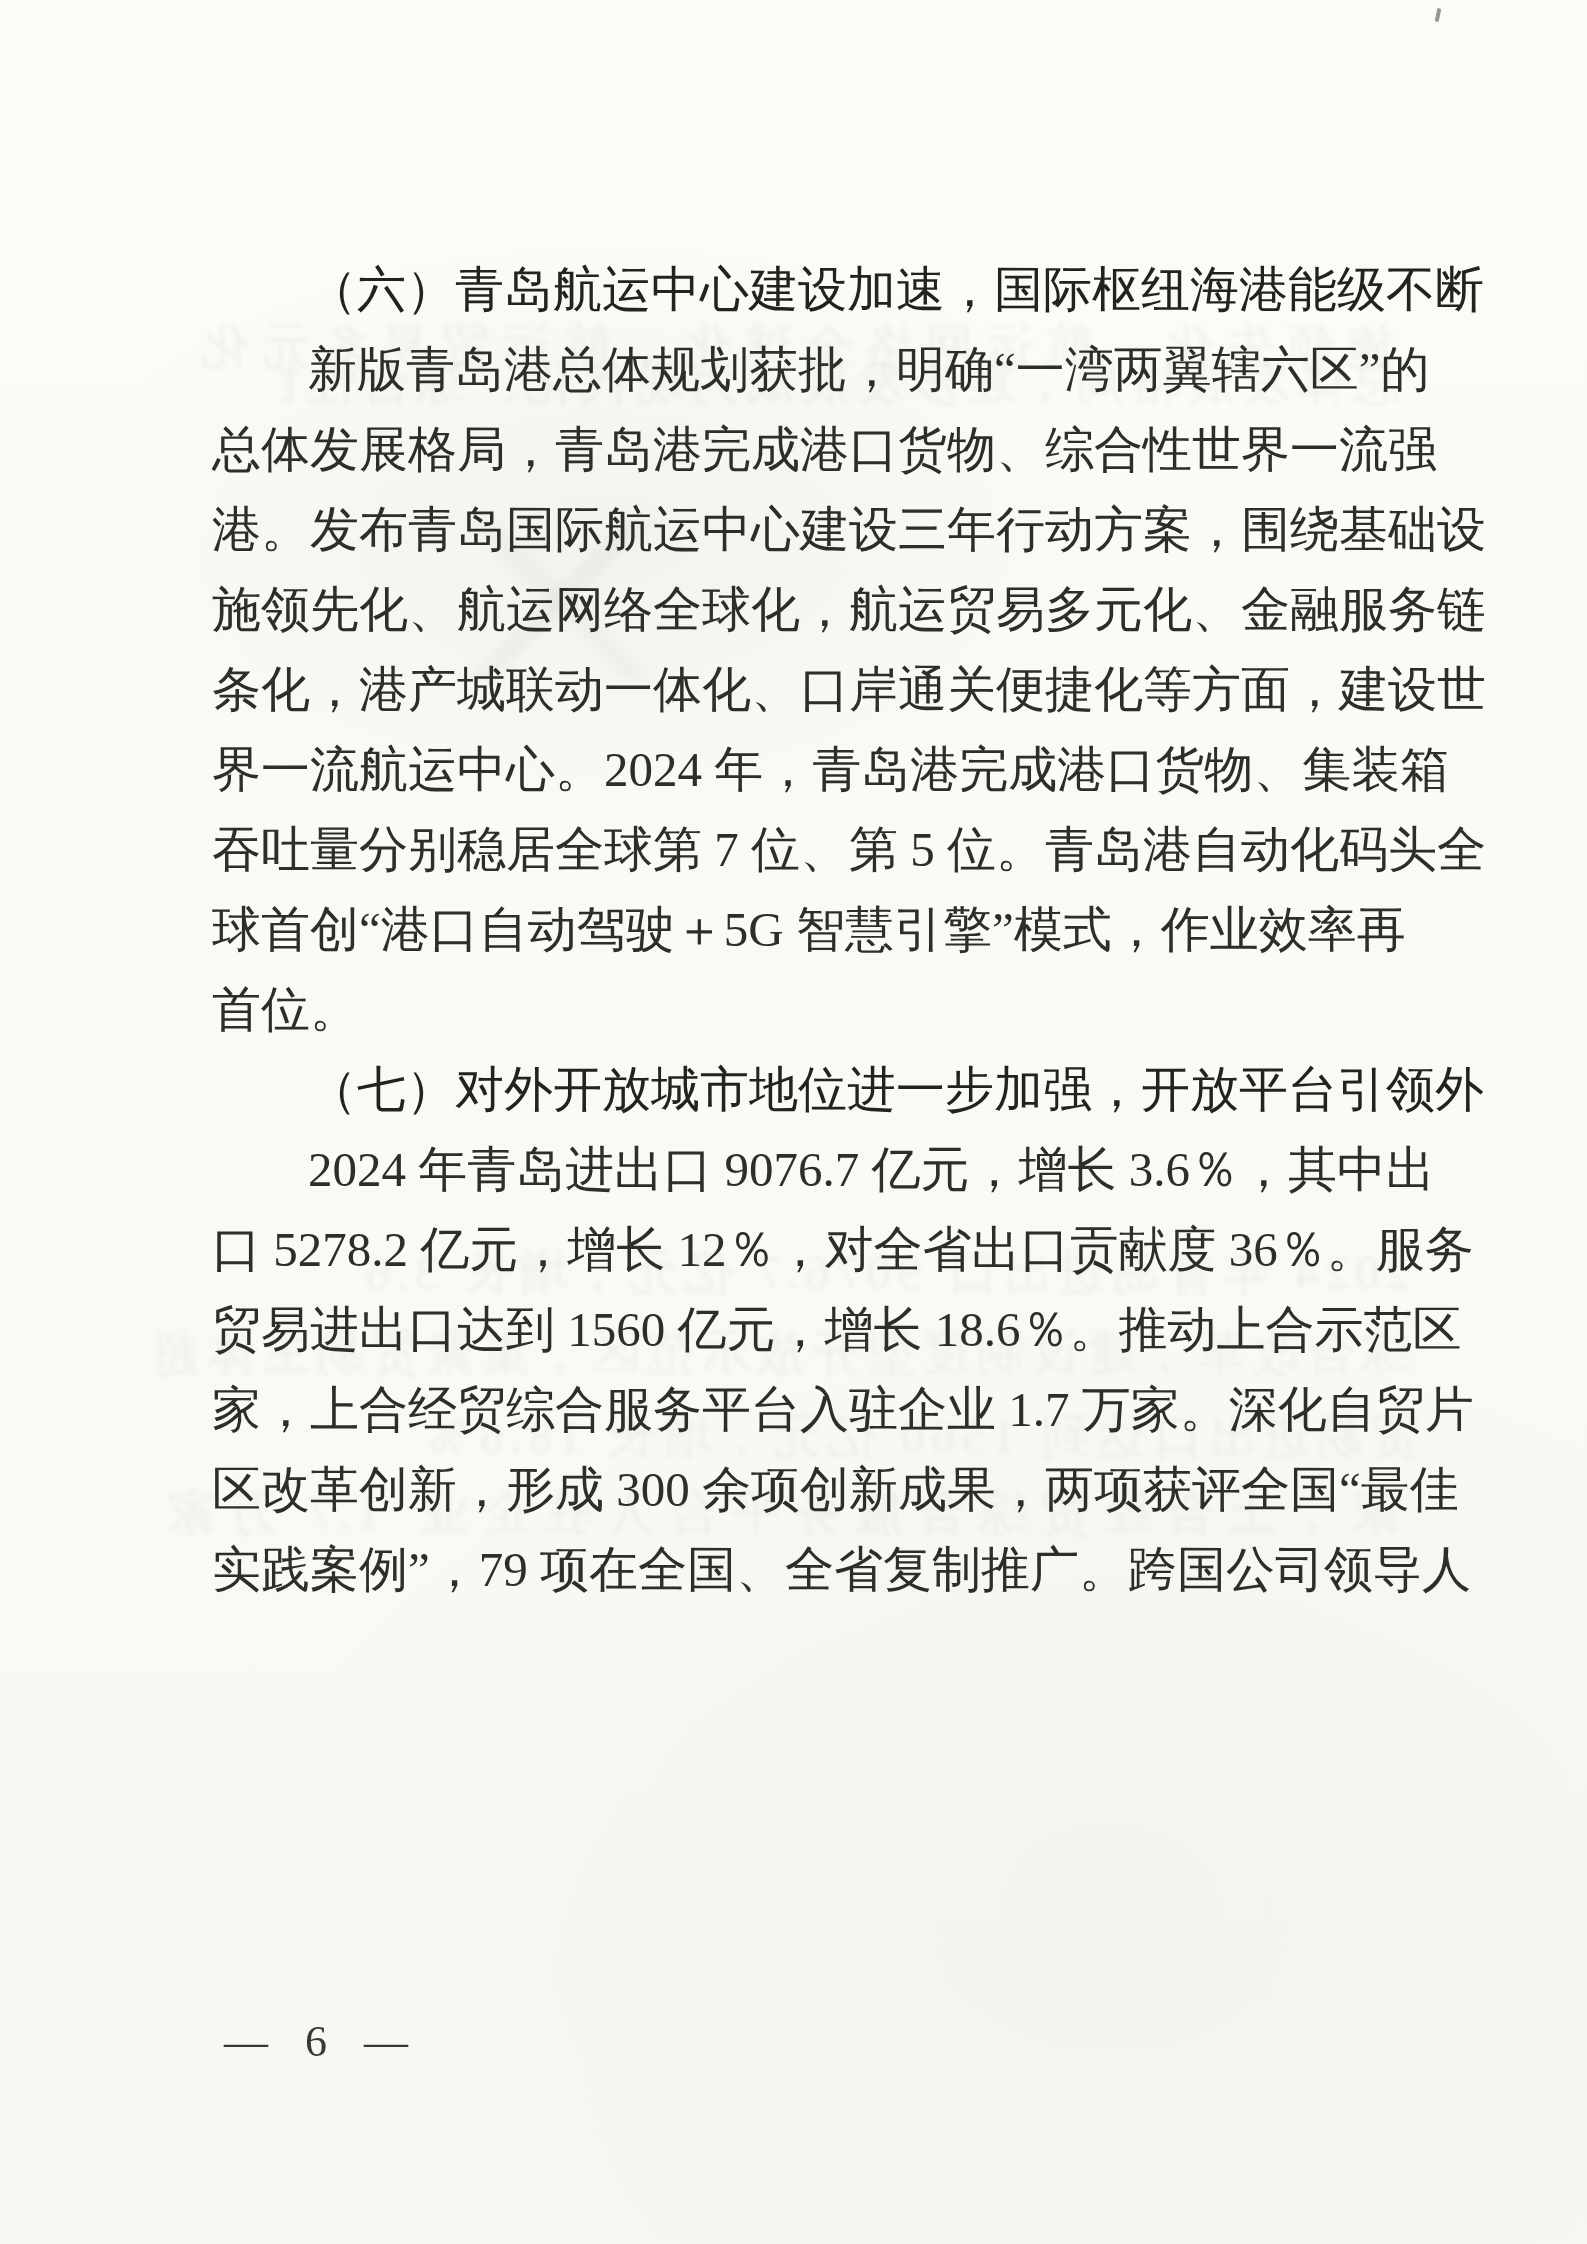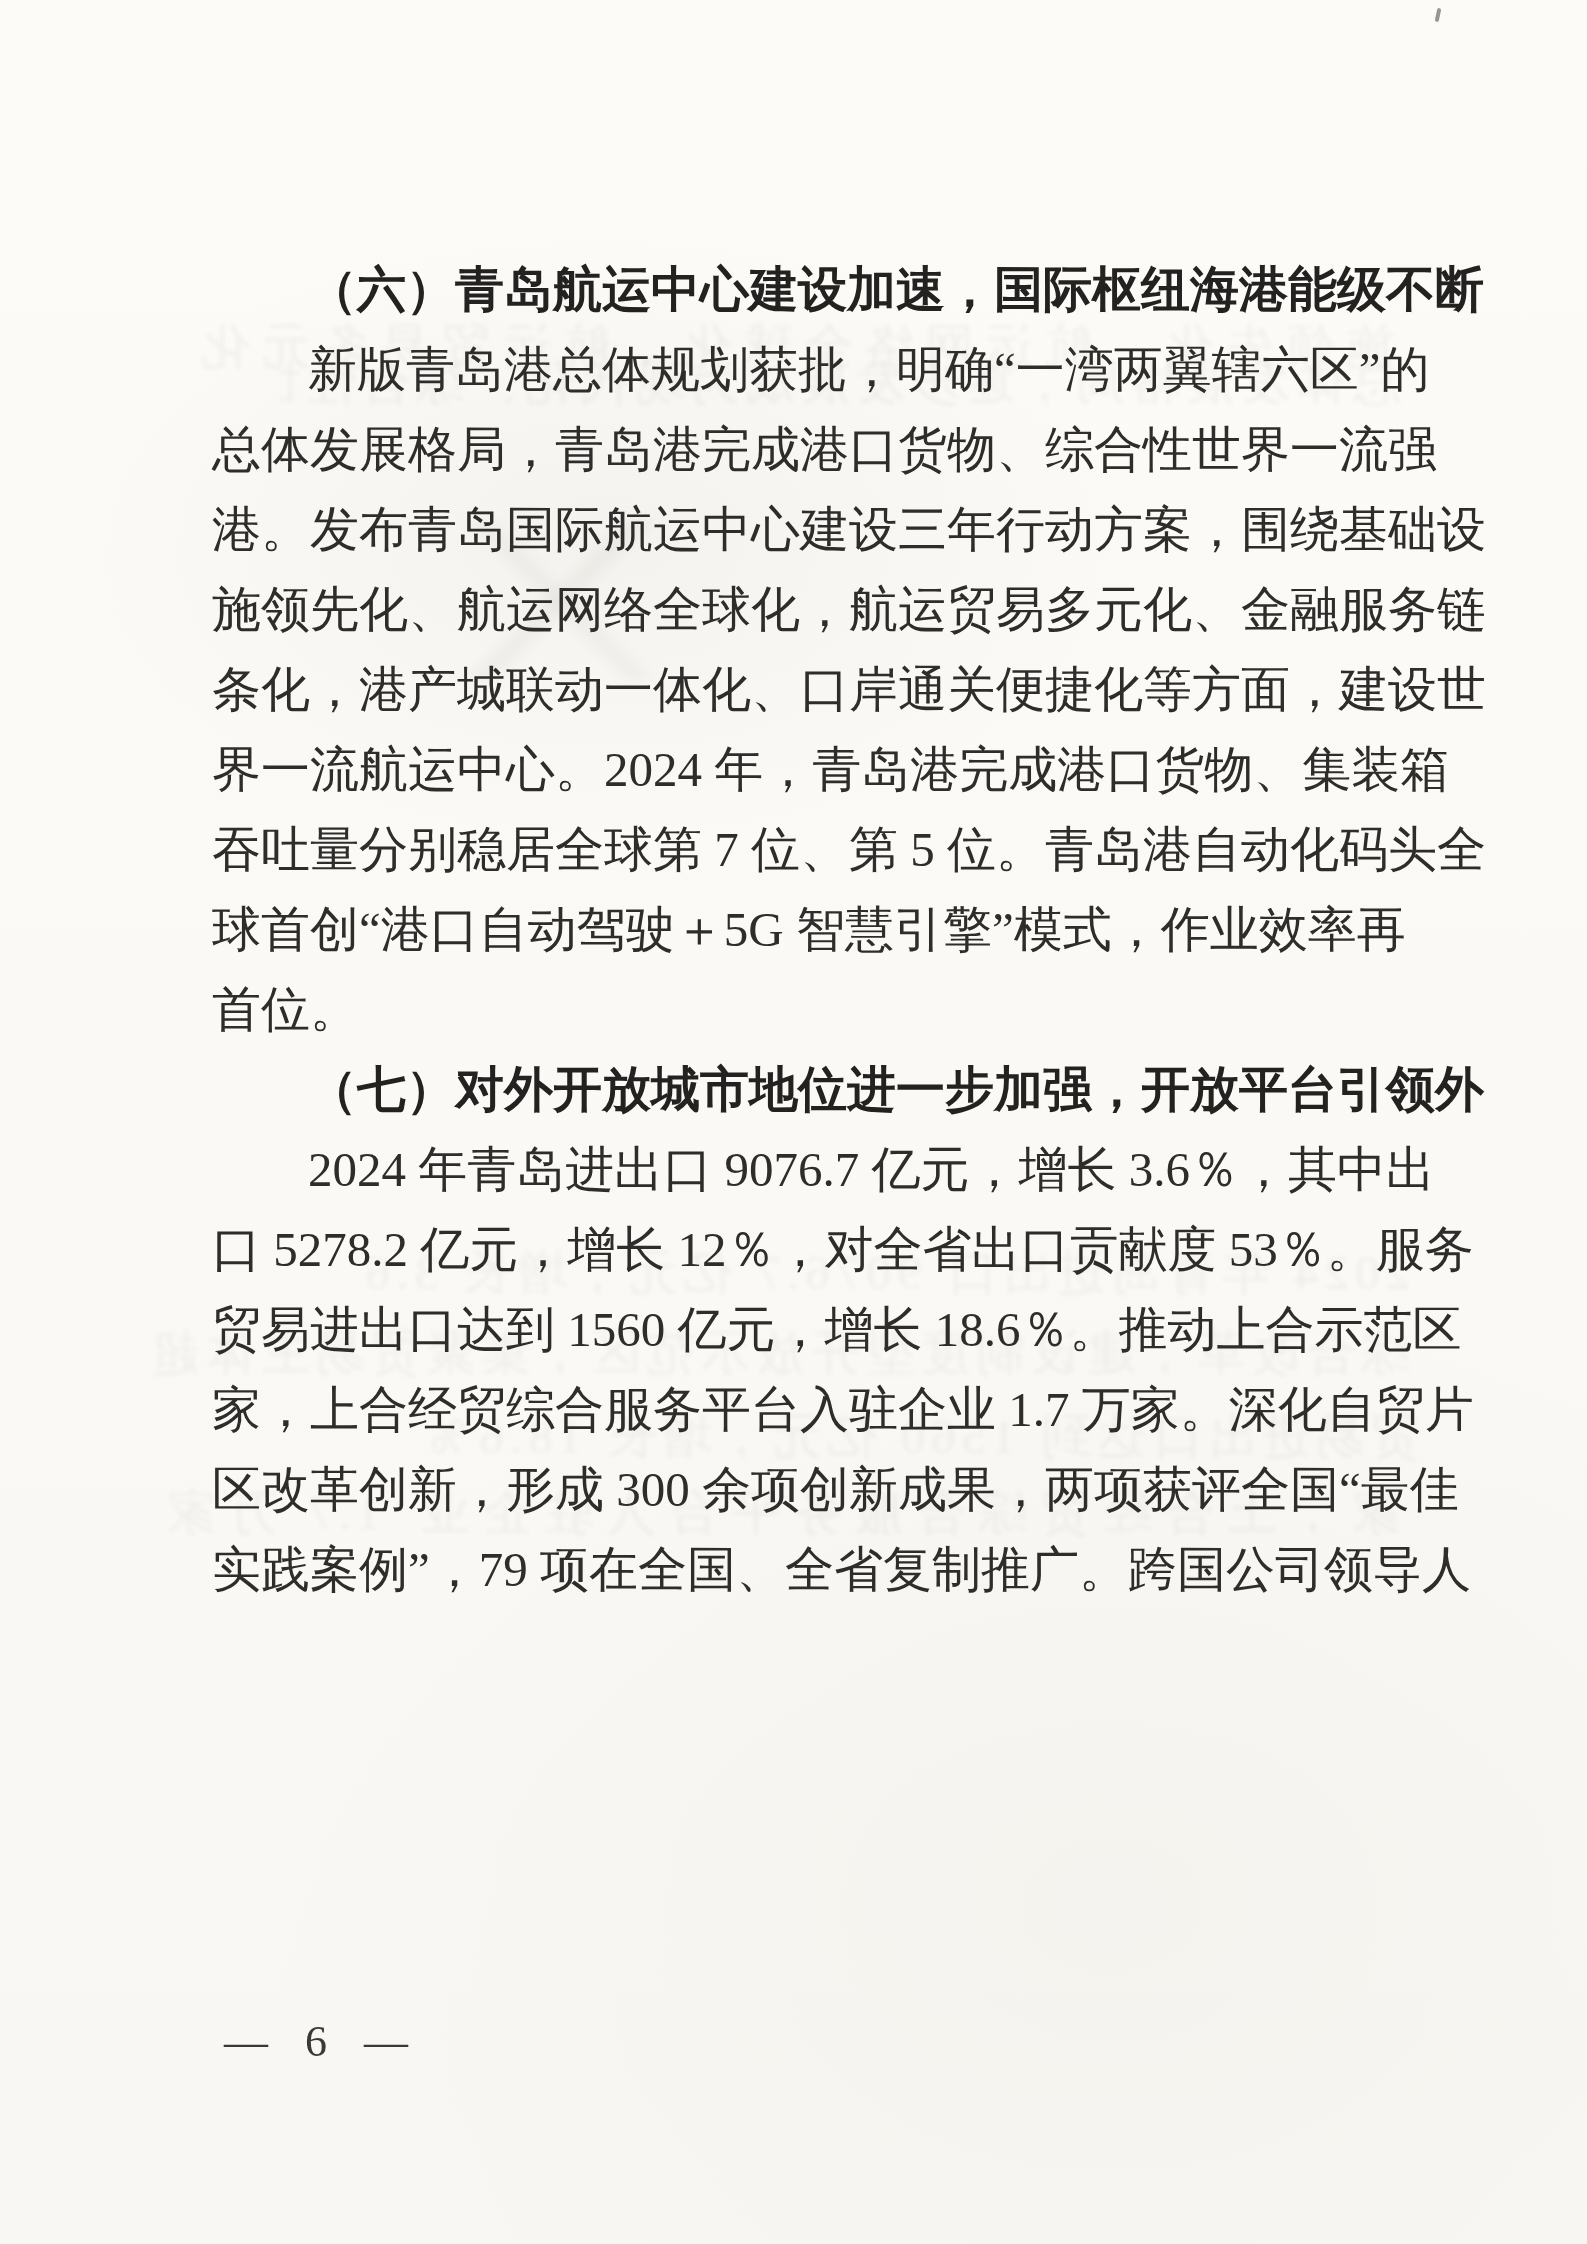--- a/index.html
+++ b/index.html
@@ -73,21 +73,21 @@
   .line {
     height: 80px;
     line-height: 80px;
     font-size: 49px;
     color: #2e2d2b;
     text-align: justify;
     text-align-last: justify;
     white-space: nowrap;
   }
   .line.heading {
-    font-weight: 700;
+    font-weight: 400;
     color: #232220;
   }
   .line.indent {
     text-indent: 96px;
   }
   .line.last {
     text-align-last: left;
     white-space: normal;
   }
   .footer {
@@ -126,21 +126,21 @@
       <div class="line body">总体发展格局，青岛港完成港口货物、综合性世界一流强</div>
       <div class="line body">港。发布青岛国际航运中心建设三年行动方案，围绕基础设</div>
       <div class="line body">施领先化、航运网络全球化，航运贸易多元化、金融服务链</div>
       <div class="line body">条化，港产城联动一体化、口岸通关便捷化等方面，建设世</div>
       <div class="line body">界一流航运中心。2024 年，青岛港完成港口货物、集装箱</div>
       <div class="line body">吞吐量分别稳居全球第 7 位、第 5 位。青岛港自动化码头全</div>
       <div class="line body">球首创“港口自动驾驶＋5G 智慧引擎”模式，作业效率再</div>
       <div class="line body last">首位。</div>
       <div class="line heading indent">（七）对外开放城市地位进一步加强，开放平台引领外</div>
       <div class="line body indent">2024 年青岛进出口 9076.7 亿元，增长 3.6％，其中出</div>
-      <div class="line body">口 5278.2 亿元，增长 12％，对全省出口贡献度 53％。服务</div>
+      <div class="line body">口 5278.2 亿元，增长 12％，对全省出口贡献度 36％。服务</div>
       <div class="line body">贸易进出口达到 1560 亿元，增长 18.6％。推动上合示范区</div>
       <div class="line body">家，上合经贸综合服务平台入驻企业 1.7 万家。深化自贸片</div>
       <div class="line body">区改革创新，形成 300 余项创新成果，两项获评全国“最佳</div>
       <div class="line body">实践案例”，79 项在全国、全省复制推广。跨国公司领导人</div>
     </div>
 
   <div class="footer">— 6 —</div>
 
 </div>
 

